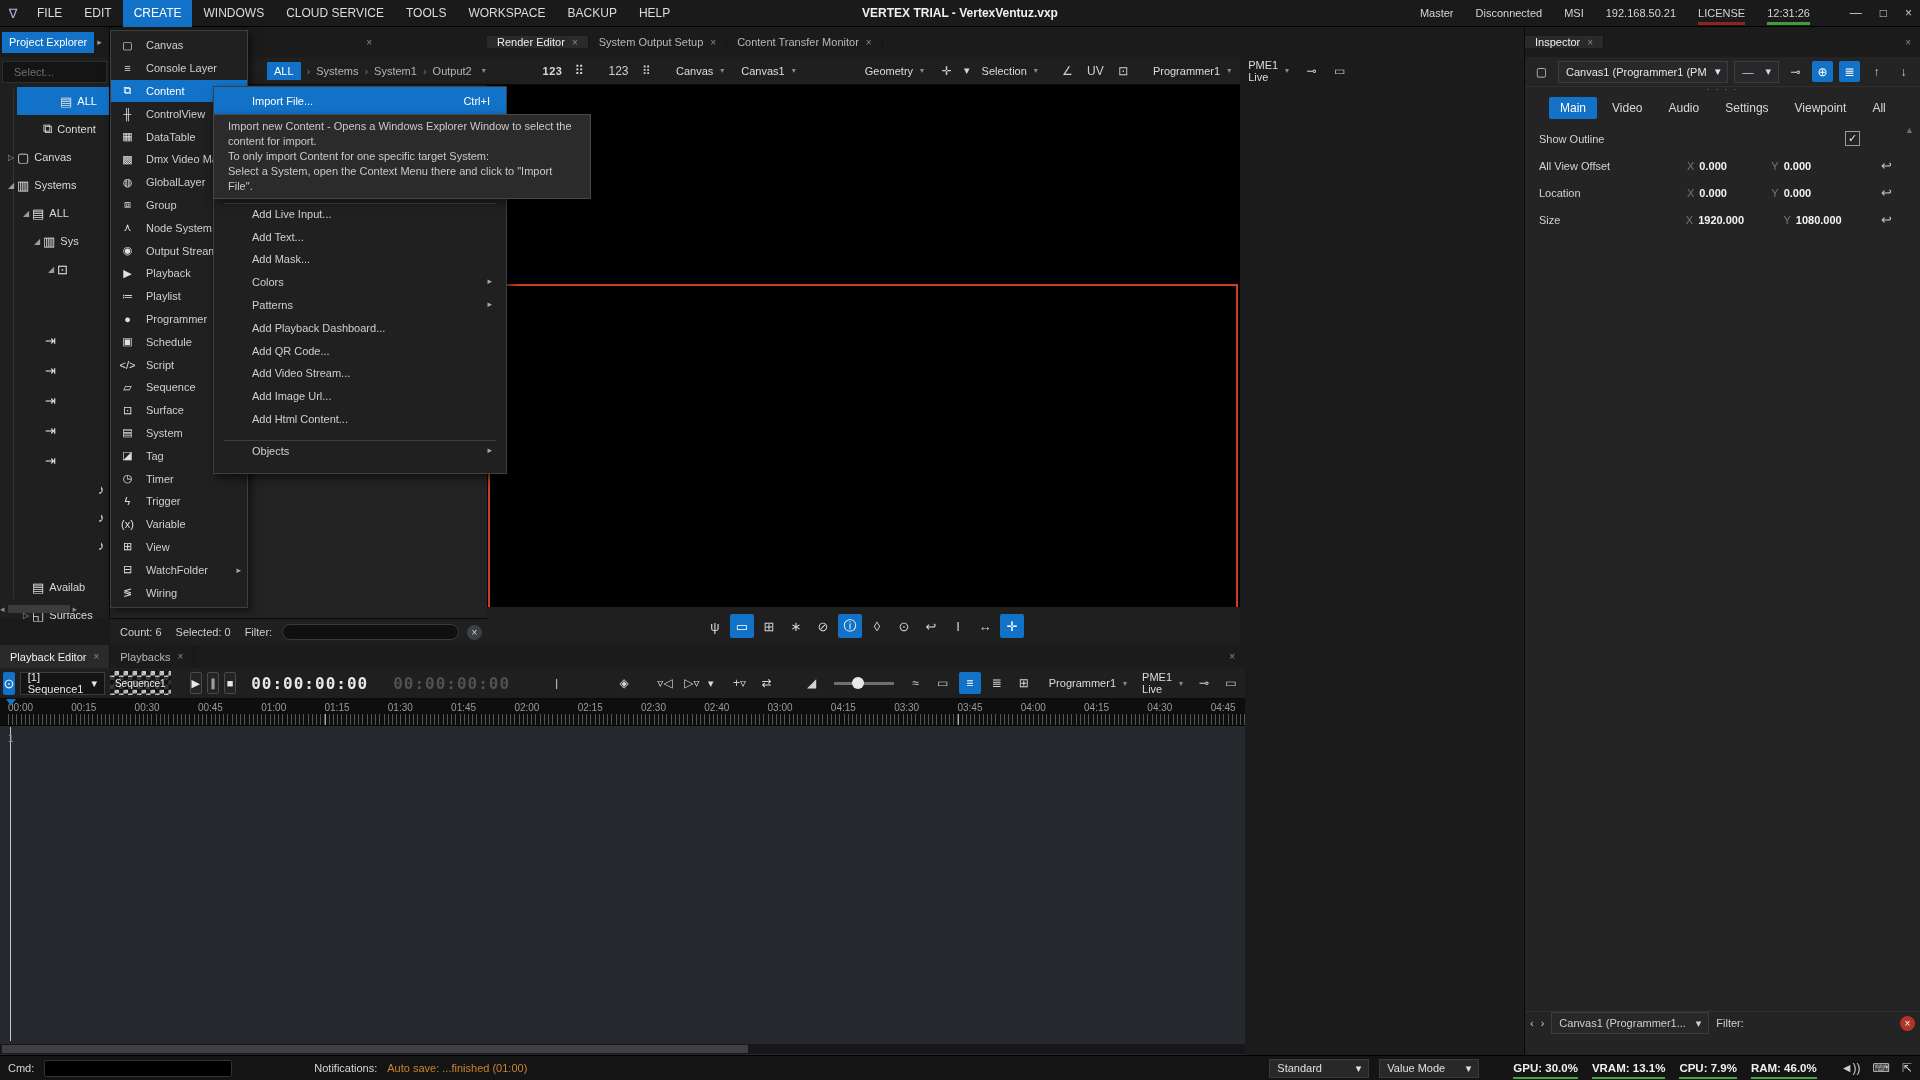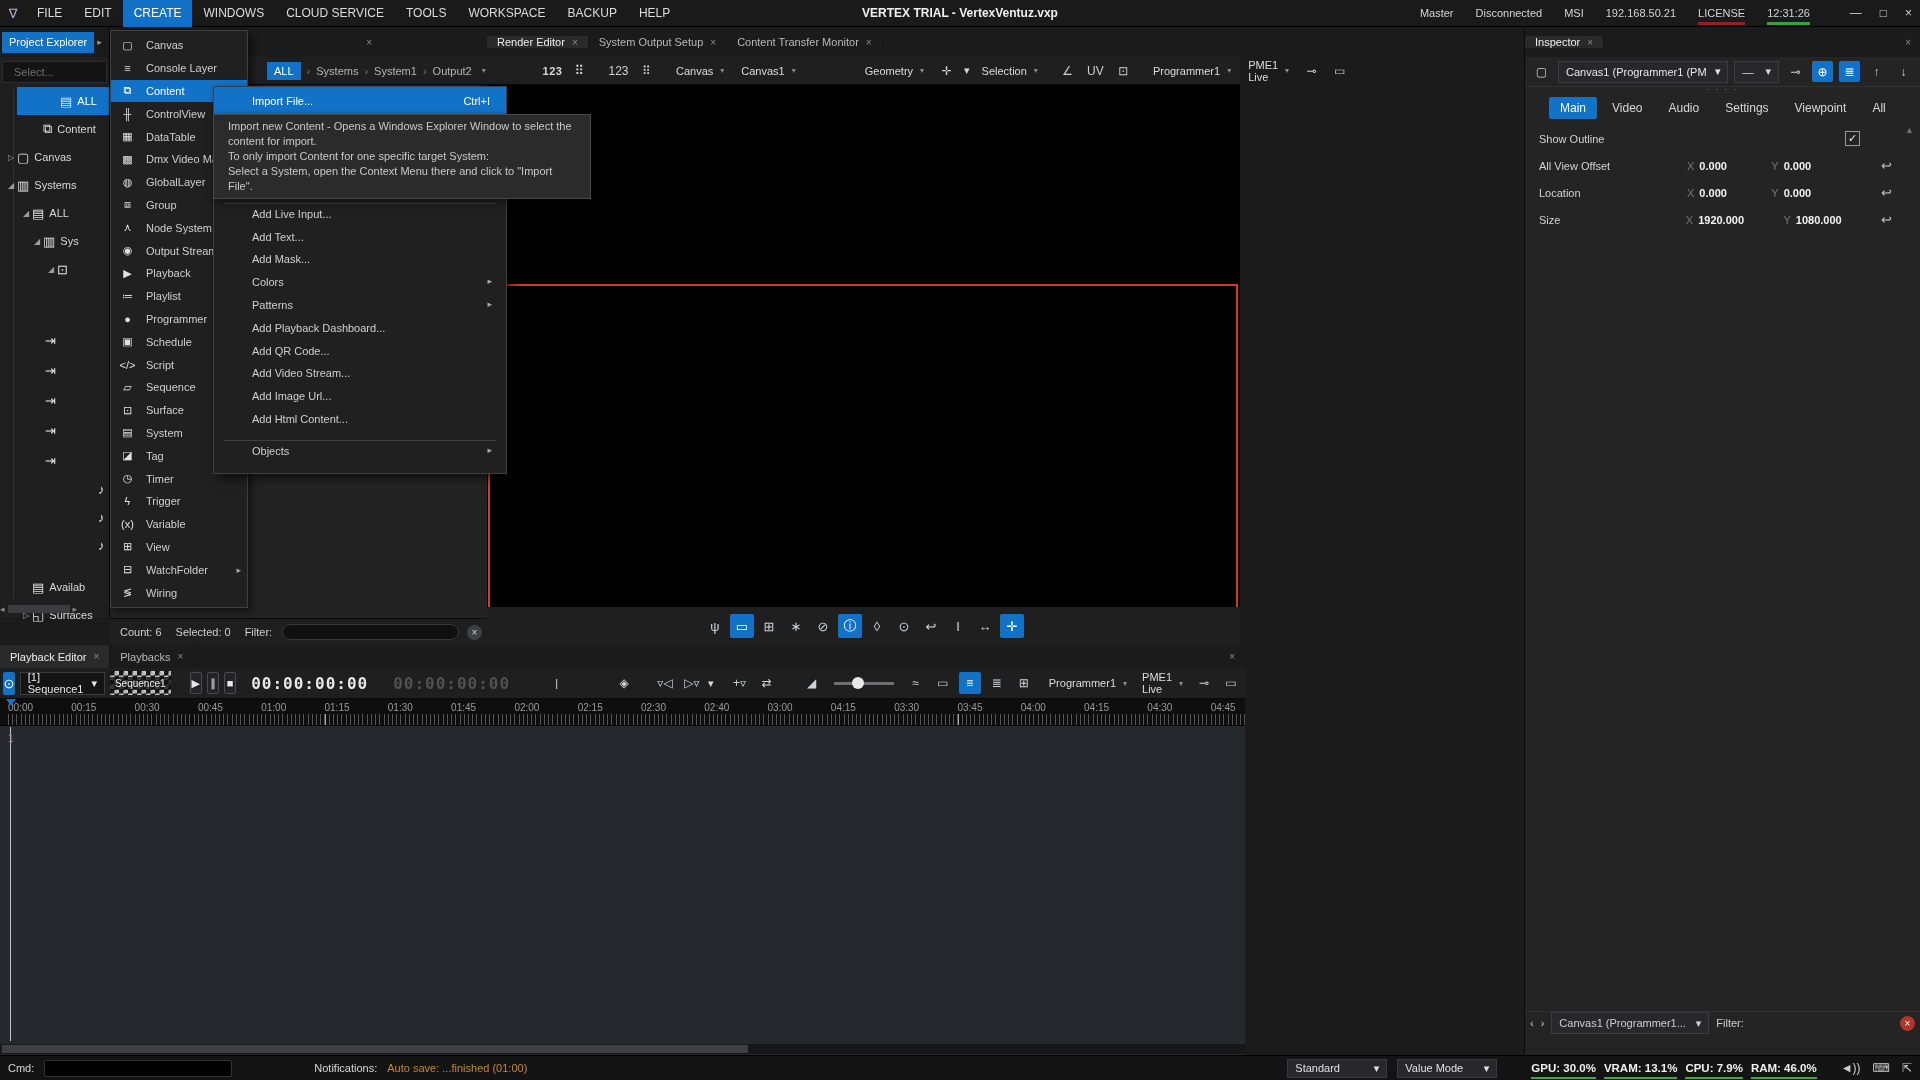--- a/index.html
+++ b/index.html
@@ -832,21 +832,21 @@
   <span id="autosave">Auto save: ...finished (01:00)</span>
   <span class="grow"></span>
   <span class="sb-dd">
       <span>Standard</span>
       <span class="caret">▾</span>
     </span>
   <span class="sb-dd">
       <span>Value Mode</span>
       <span class="caret">▾</span>
     </span>
-  <span class="row" style="margin-left:24px;">
+  <span class="row" style="margin-left:24px;gap:6px">
 
   <span class="stat">GPU: 30.0%</span>
       <span class="stat">VRAM: 13.1%</span>
       <span class="stat">CPU: 7.9%</span>
       <span class="stat">RAM: 46.0%</span>
     </span>
   <span id="sb-icons">
     <span>◄))</span>
     <span>⌨</span>
     <span>⇱</span>

